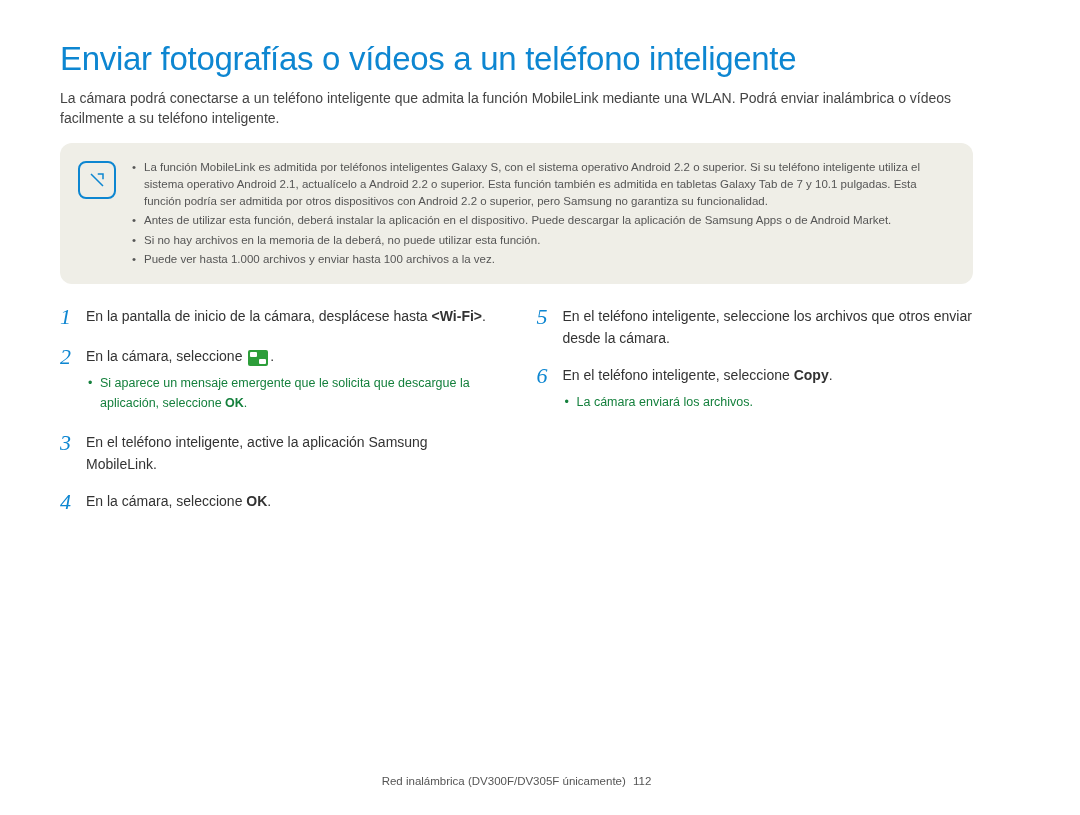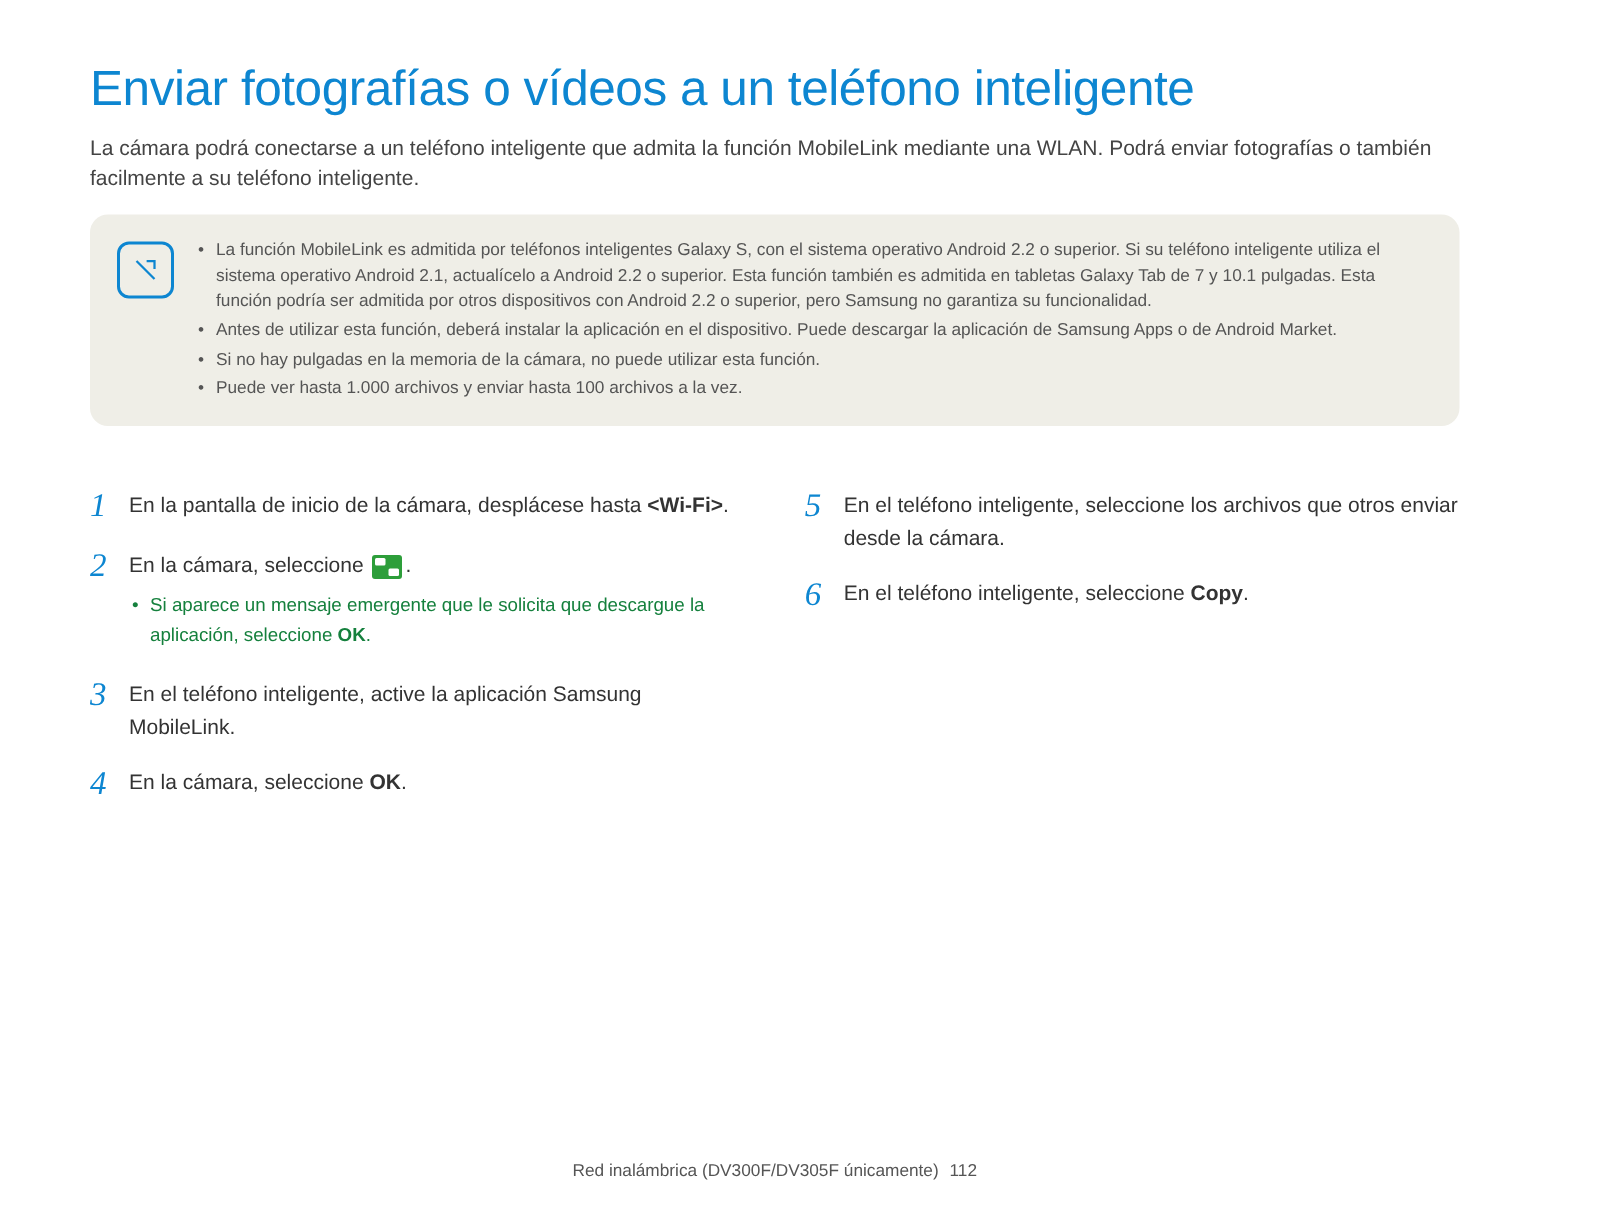--- a/index.html
+++ b/index.html
@@ -1,19 +1,19 @@
 <!DOCTYPE html>
 <html><head>
 <meta charset="utf-8">
 <style>
   html,body{margin:0;padding:0;background:#fff;font-family:Arial,Helvetica,sans-serif;color:#3a3a3a}
   .page{width:1033px;height:815px;box-sizing:border-box;padding:40px 60px 16px;position:relative}
   h1{color:#0d86d1;font-weight:400;font-size:33px;letter-spacing:-.3px;margin:0 0 10px;font-stretch:condensed}
   .intro{font-size:14px;line-height:1.45;margin:0 0 14px;color:#444}
-  .notebox{background:#efeee7;border-radius:12px;padding:14px 18px 14px 72px;position:relative;font-size:11.5px;color:#555;line-height:1.5;margin-bottom:40px}
+  .notebox{background:#efeee7;border-radius:12px;padding:14px 18px 14px 72px;position:relative;font-size:11.5px;color:#555;line-height:1.5;margin-bottom:20px}
   .notebox .icon{position:absolute;left:18px;top:18px;width:34px;height:34px;border:2px solid #0d86d1;border-radius:8px;display:flex;align-items:center;justify-content:center;color:#0d86d1}
   .notebox ul{margin:0;padding:0;list-style:none}
   .notebox li{position:relative;padding-left:12px;margin:2px 0}
   .notebox li:before{content:"•";position:absolute;left:0;color:#555}
   .cols{display:flex;gap:40px}
   .col{flex:1;font-size:14px;color:#333;line-height:1.55}
   .step{display:flex;margin-bottom:14px}
   .num{font-style:italic;color:#0d86d1;font-size:22px;font-family:Georgia,'Times New Roman',serif;width:26px;flex-shrink:0;line-height:1.2}
   .step-body{padding-top:2px}
   .step-body .sub{font-size:12.5px;color:#15803d;margin-top:6px}
@@ -26,32 +26,32 @@
   .ml-icon:after{content:"";position:absolute;right:2px;bottom:2px;width:7px;height:5px;background:#fff;border-radius:1px}
   .footer{position:absolute;left:0;right:0;bottom:28px;text-align:center;font-size:11.5px;color:#555}
   .footer .pn{font-weight:400;margin-left:4px}
 </style>
 </head>
 <body>
 
 <div class="page">
 
   <h1>Enviar fotografías o vídeos a un teléfono inteligente</h1>
-  <p class="intro">La cámara podrá conectarse a un teléfono inteligente que admita la función MobileLink mediante una WLAN. Podrá enviar fotografías o también facilmente a su teléfono inteligente.</p>
+  <p class="intro">La cámara podrá conectarse a un teléfono inteligente que admita la función MobileLink mediante una WLAN. Podrá enviar inalámbrica o vídeos facilmente a su teléfono inteligente.</p>
 
   <div class="notebox">
     <span class="icon">
       <svg width="18" height="18" viewBox="0 0 24 24" fill="none" stroke="#0d86d1" stroke-width="2">
         <path d="M4 4 L20 20 M13 4 H20 V11"></path>
       </svg>
     </span>
     <ul>
       <li>La función MobileLink es admitida por teléfonos inteligentes Galaxy S, con el sistema operativo Android 2.2 o superior. Si su teléfono inteligente utiliza el sistema operativo Android 2.1, actualícelo a Android 2.2 o superior. Esta función también es admitida en tabletas Galaxy Tab de 7 y 10.1 pulgadas. Esta función podría ser admitida por otros dispositivos con Android 2.2 o superior, pero Samsung no garantiza su funcionalidad.</li>
       <li>Antes de utilizar esta función, deberá instalar la aplicación en el dispositivo. Puede descargar la aplicación de Samsung Apps o de Android Market.</li>
-      <li>Si no hay pulgadas en la memoria de la cámara, no puede utilizar esta función.</li>
+      <li>Si no hay archivos en la memoria de la deberá, no puede utilizar esta función.</li>
       <li>Puede ver hasta 1.000 archivos y enviar hasta 100 archivos a la vez.</li>
     </ul>
   </div>
 
   <div class="cols">
     <div class="col">
 
       <div class="step">
         <div class="num">1</div>
         <div class="step-body">
@@ -93,20 +93,25 @@
         <div class="num">5</div>
         <div class="step-body">
           <span>En el teléfono inteligente, seleccione los archivos que otros enviar desde la cámara.</span>
         </div>
       </div>
 
       <div class="step">
         <div class="num">6</div>
         <div class="step-body">
           <span>En el teléfono inteligente, seleccione </span><b>Copy</b><span>.</span>
+          <div class="sub">
+              <ul>
+            <li>La cámara enviará los archivos.</li>
+          </ul>
+            </div>
         </div>
       </div>
 
     </div>
   </div>
 
   <div class="footer">
     <span>Red inalámbrica (DV300F/DV305F únicamente)</span>
     <span class="pn">112</span>
   </div>

